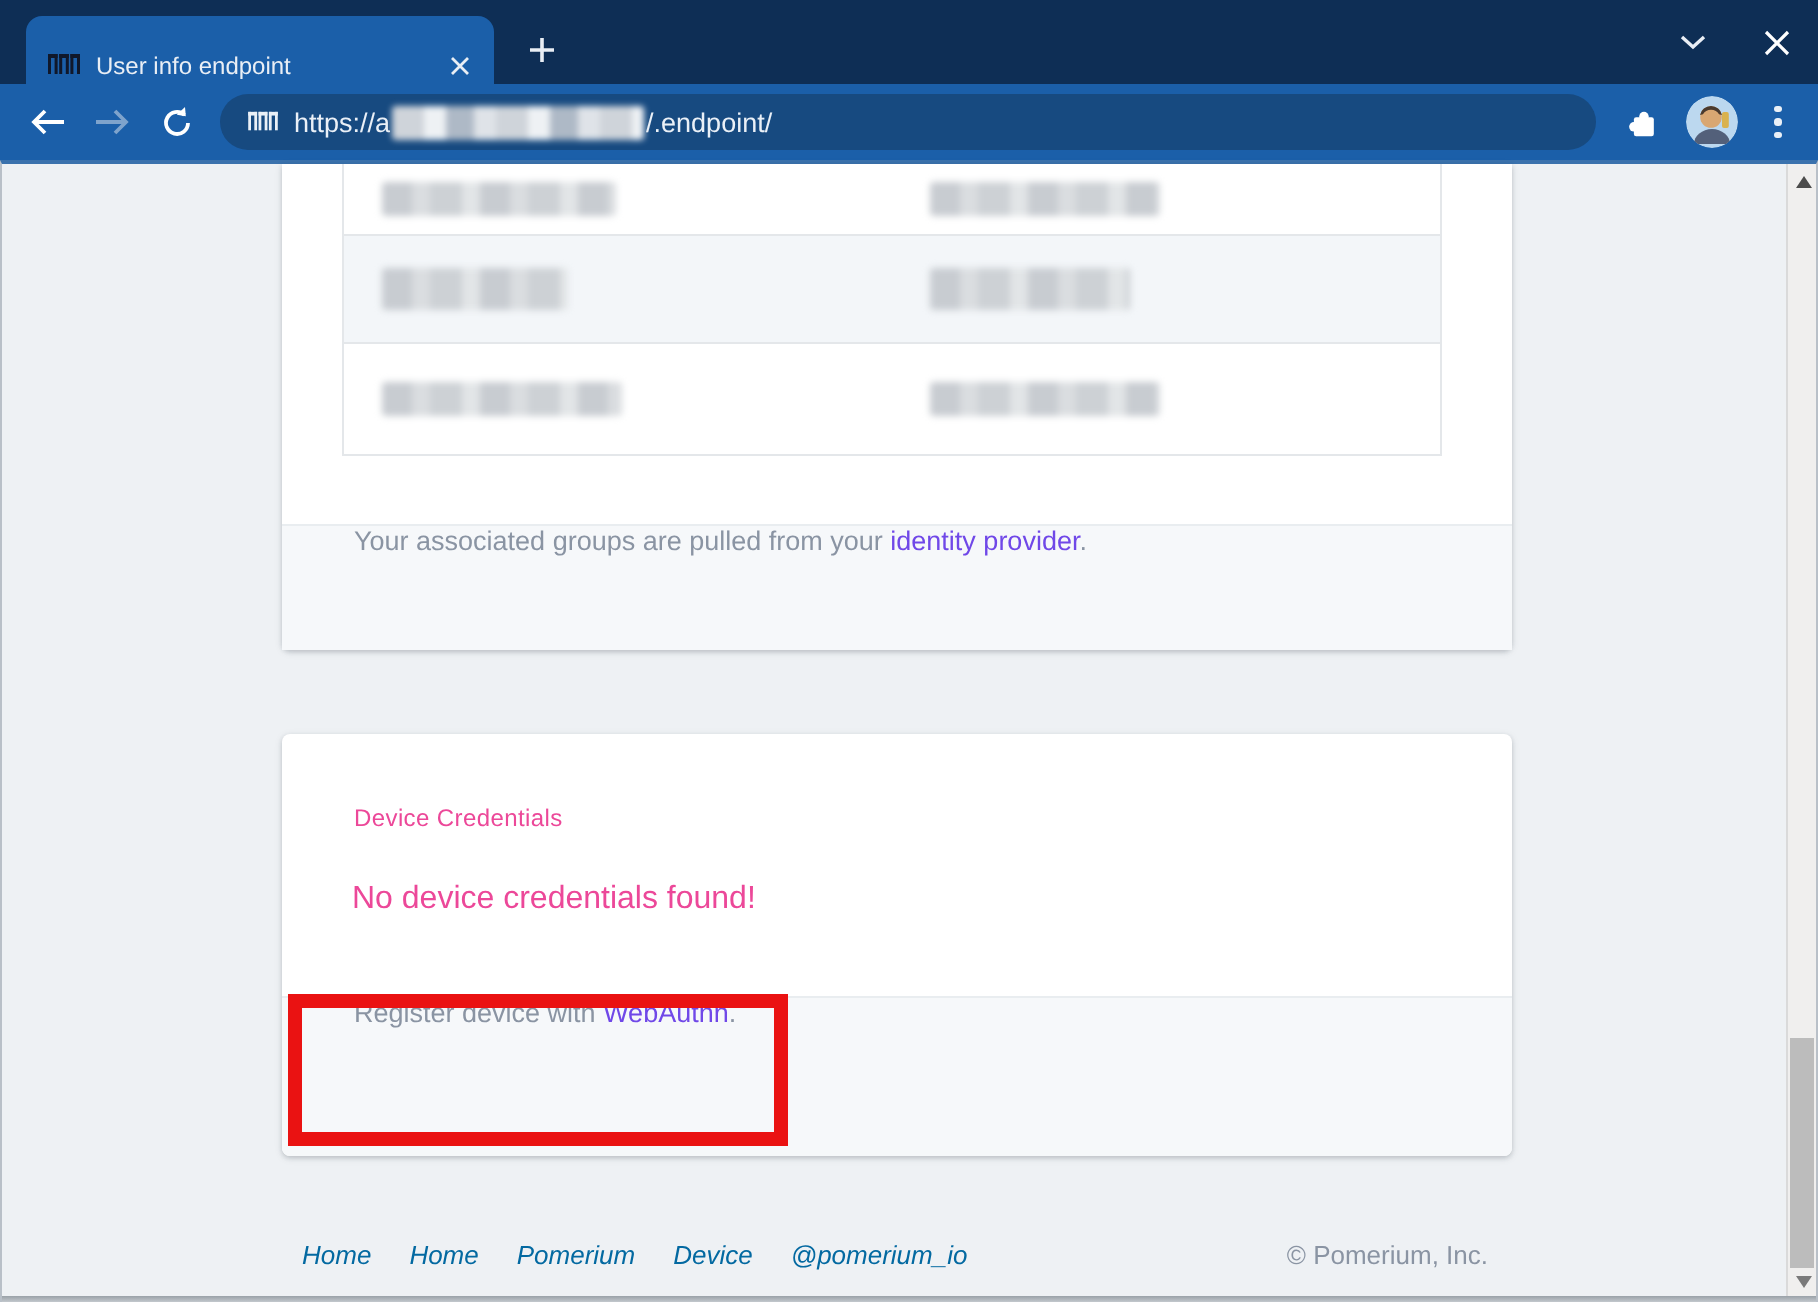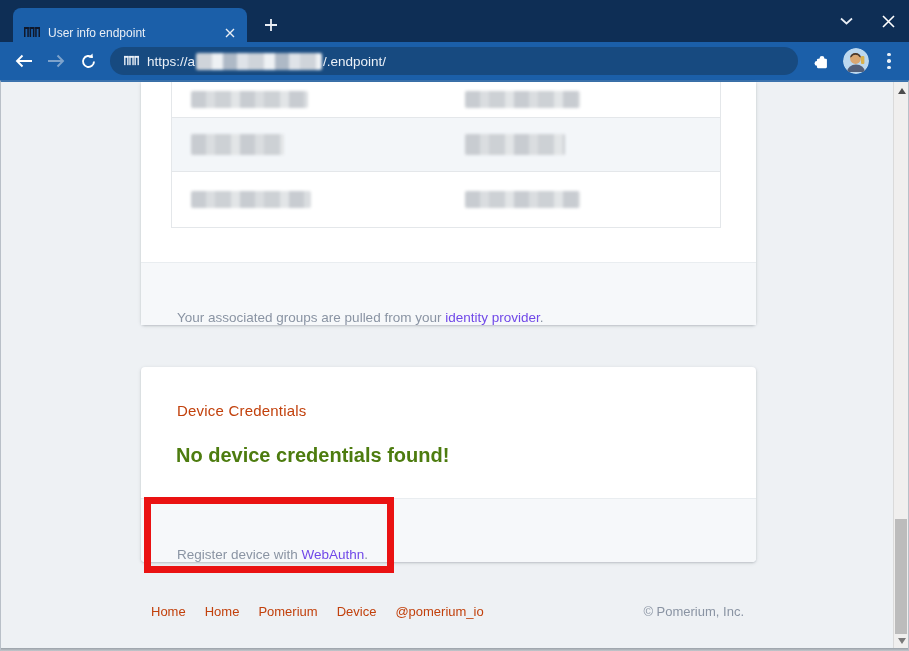--- a/index.html
+++ b/index.html
@@ -55,34 +55,34 @@
     border-right:1px solid #e4e7ea; border-bottom:1px solid #e4e7ea; }
   .trow { display:flex; align-items:center; }
   .trow.b { border-bottom:1px solid #e4e7ea; }
   .trow.alt { background:#f3f6f9; }
   .tcell { width:50%; padding-left:19px; }
   .redact { border-radius:2px; filter:blur(1.8px);
     background:repeating-linear-gradient(90deg,#c8ccd1 0 15px,#dadde0 15px 24px,#cdd1d5 24px 40px,#e2e5e7 40px 49px); }
   .r-h17 { height:17px; } .r-h20 { height:21px; }
   .spacer-after-table { height:34px; background:#fff; }
   .card-footer { background:#f6f8fa; border-top:1px solid #e9edf0; display:flex;
-    align-items:flex-end; padding-left:36px; color:#8a94a3; font-size:13.5px; }
+    align-items:flex-start; padding-left:36px; color:#8a94a3; font-size:13.5px; }
   .card-footer a { color:#7048e8; text-decoration:none; }
   .gap { height:42px; }
 
-  .dc-title { padding:35px 0 0 36px; font-size:15px; color:#c2410c; letter-spacing:.2px; }
-  .dc-msg { padding:25px 0 0 35px; font-size:20px; color:#4d7c0f;font-weight:bold; }
+  .dc-title { padding:35px 0 0 36px; font-size:12px; color:#ec4899; letter-spacing:.2px; }
+  .dc-msg { padding:25px 0 0 35px; font-size:16px; color:#ec4899; }
   .dc-body { height:131px; }
 
   .redbox { position:absolute; left:3px; top:415px; width:250px; height:76px;
     border:7px solid #ea1212; z-index:5; }
 
   .page-footer { margin-top:42px; display:flex; align-items:center; padding:0 12px 0 10px;
     font-size:13px; color:#8a94a3; }
-  .page-footer a { color:#c2410c; text-decoration:none; margin-right:19px; }
+  .page-footer a { color:#0369a1; text-decoration:none; margin-right:19px;font-style:italic; }
   .copyright { margin-left:auto; }
 
   
   .scrollbar { position:absolute; top:0; right:0; width:15px; height:100%;
     background:#f0efee; border-left:1px solid #dadada; }
   .sb-btn { position:absolute; left:0; width:15px; height:15px; display:flex;
     align-items:center; justify-content:center; }
   .sb-btn.up { top:1px; } .sb-btn.down { bottom:3px; }
   .tri-up { width:0; height:0; border-left:4.5px solid transparent;
     border-right:4.5px solid transparent; border-bottom:6px solid #4c4c4c; }
@@ -237,21 +237,21 @@
         </div>
       </div>
 
       <div class="gap"></div>
 
       <div class="card whole">
         <div class="dc-body">
           <div class="dc-title">Device Credentials</div>
           <div class="dc-msg">No device credentials found!</div>
         </div>
-        <div class="card-footer" style="height:64px;">
+        <div class="card-footer" style="height:80px;">
           <span><span>Register device with </span><a href="#">WebAuthn</a><span>.</span></span>
         </div>
       </div>
 
       <div class="redbox"></div>
 
       <div class="page-footer">
         <a href="#">Home</a>
         <a href="#">Home</a>
         <a href="#">Pomerium</a>

